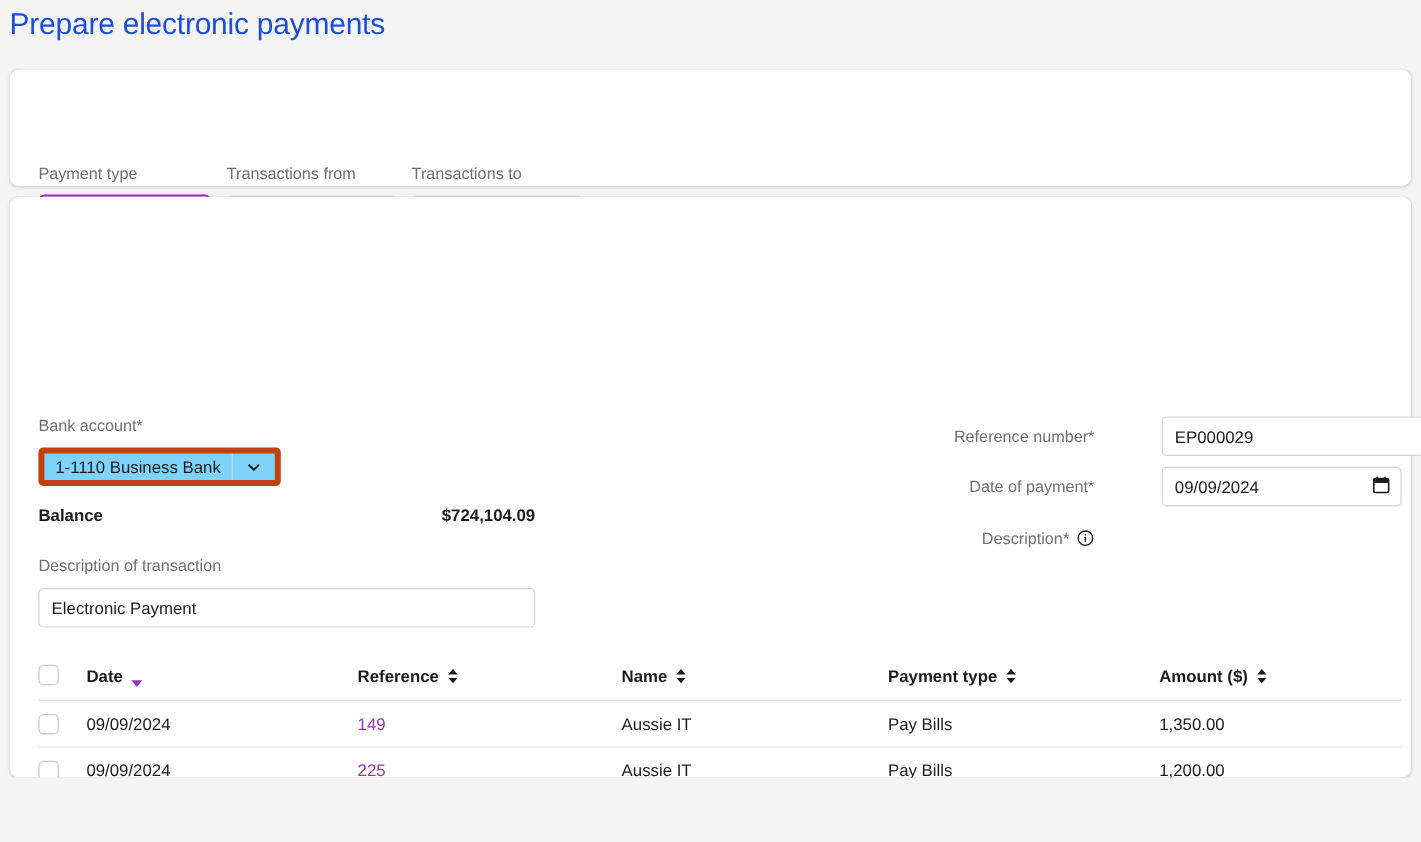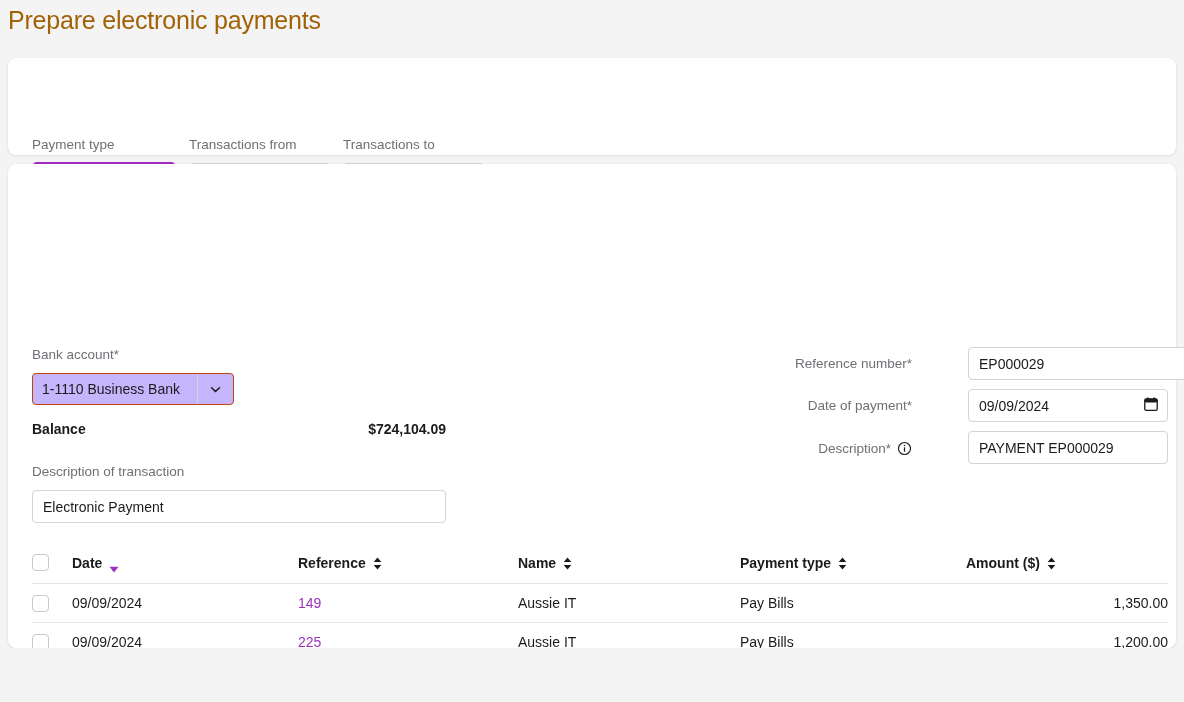--- a/index.html
+++ b/index.html
@@ -10,21 +10,21 @@
     font-family: "Liberation Sans", sans-serif;
     color: #1b1b1c;
     -webkit-font-smoothing: antialiased;
   }
   .page { position: relative; width: 1184px; height: 702px; overflow: hidden; }
 
   
   .page-title {
     position: absolute; left: 8px; top: 6px;
     font-size: 25px; font-weight: 400; letter-spacing: -0.2px;
-    color: #a16207;
+    color: #1d4ed8;
   }
 
   
   .card {
     position: absolute;
     background: #ffffff;
     border-radius: 8px;
     box-shadow: 0 1px 3px rgba(0,0,0,0.10), 0 0 1px rgba(0,0,0,0.06);
   }
   #filter-card { left: 8px; top: 58px; width: 1168px; height: 97px; }
@@ -77,21 +77,21 @@
   #trans-to-box { position:absolute; left:335px; top:105px; width:142px; }
   #reset-link {
     position:absolute; right:24px; top:112px;
     color:#a32cc4; font-size:14px; cursor:pointer;
   }
 
   
   #lbl-bank-account { position:absolute; left:24px; top:183px; }
   #bank-account-select {
     position:absolute; left:24px; top:209px; width:202px; height:32px;
-    border:1px solid #c2410c; border-radius:4px; background:#c4b5fd;
+    border:5px solid #c2410c; border-radius:4px; background:#7dd3fc;
     display:flex; align-items:center; cursor:pointer; overflow:hidden;
   }
   #bank-account-value {
     flex:1; font-size:14px; padding-left:9px; white-space:nowrap; color:#1b1b1c;
   }
   #bank-account-chevron {
     width:36px; height:100%; border-left:1px solid #d3d3d8;
     display:flex; align-items:center; justify-content:center;
   }
   #balance-label { position:absolute; left:24px; top:257px; font-size:14px; font-weight:bold; }
@@ -122,21 +122,21 @@
   #txn-table td {
     font-size:14px; color:#1b1b1c; height:39px;
     border-bottom:1px solid #e9e9ed; padding:0;
   }
   .col-check { width:40px; }
   .col-date  { width:226px; }
   .col-ref   { width:220px; }
   .col-name  { width:222px; }
   .col-ptype { width:226px; }
   .col-amt   { text-align:right; }
-  th.col-amt, td.col-amt { text-align:right; padding-right:2px; }
+  th.col-amt, td.col-amt { text-align:left; padding-right:2px; }
   .hdr-cell { display:inline-flex; align-items:center; gap:7px; cursor:pointer; }
   th.col-amt .hdr-cell { justify-content:center; }
 
   .checkbox {
     width:17px; height:17px; border:1px solid #c8c8cf;
     border-radius:4px; background:#fff; cursor:pointer; display:block;
   }
   .ref-link { color:#9b30c0; cursor:pointer; }
 
   .sort-both { display:inline-block; width:9px; height:13px; }
@@ -241,21 +241,20 @@
         <span>Description</span><span class="req">*</span>
       </span>
       <span class="info-icon">
         <svg viewBox="0 0 18 18" width="15" height="15">
           <circle cx="9" cy="9" r="7.2" fill="none" stroke="#1b1b1c" stroke-width="1.4"></circle>
           <circle cx="9" cy="5.4" r="0.95" fill="#1b1b1c"></circle>
           <rect x="8.25" y="7.5" width="1.5" height="5.4" rx="0.6" fill="#1b1b1c"></rect>
         </svg>
       </span>
     </div>
-    <input class="txt" id="description-input" value="PAYMENT EP000029" style="">
 
     <table id="txn-table">
       <thead>
         <tr>
           <th class="col-check">
             <span class="checkbox"></span>
           </th>
           <th class="col-date">
             <span class="hdr-cell">
               <span>Date</span>

